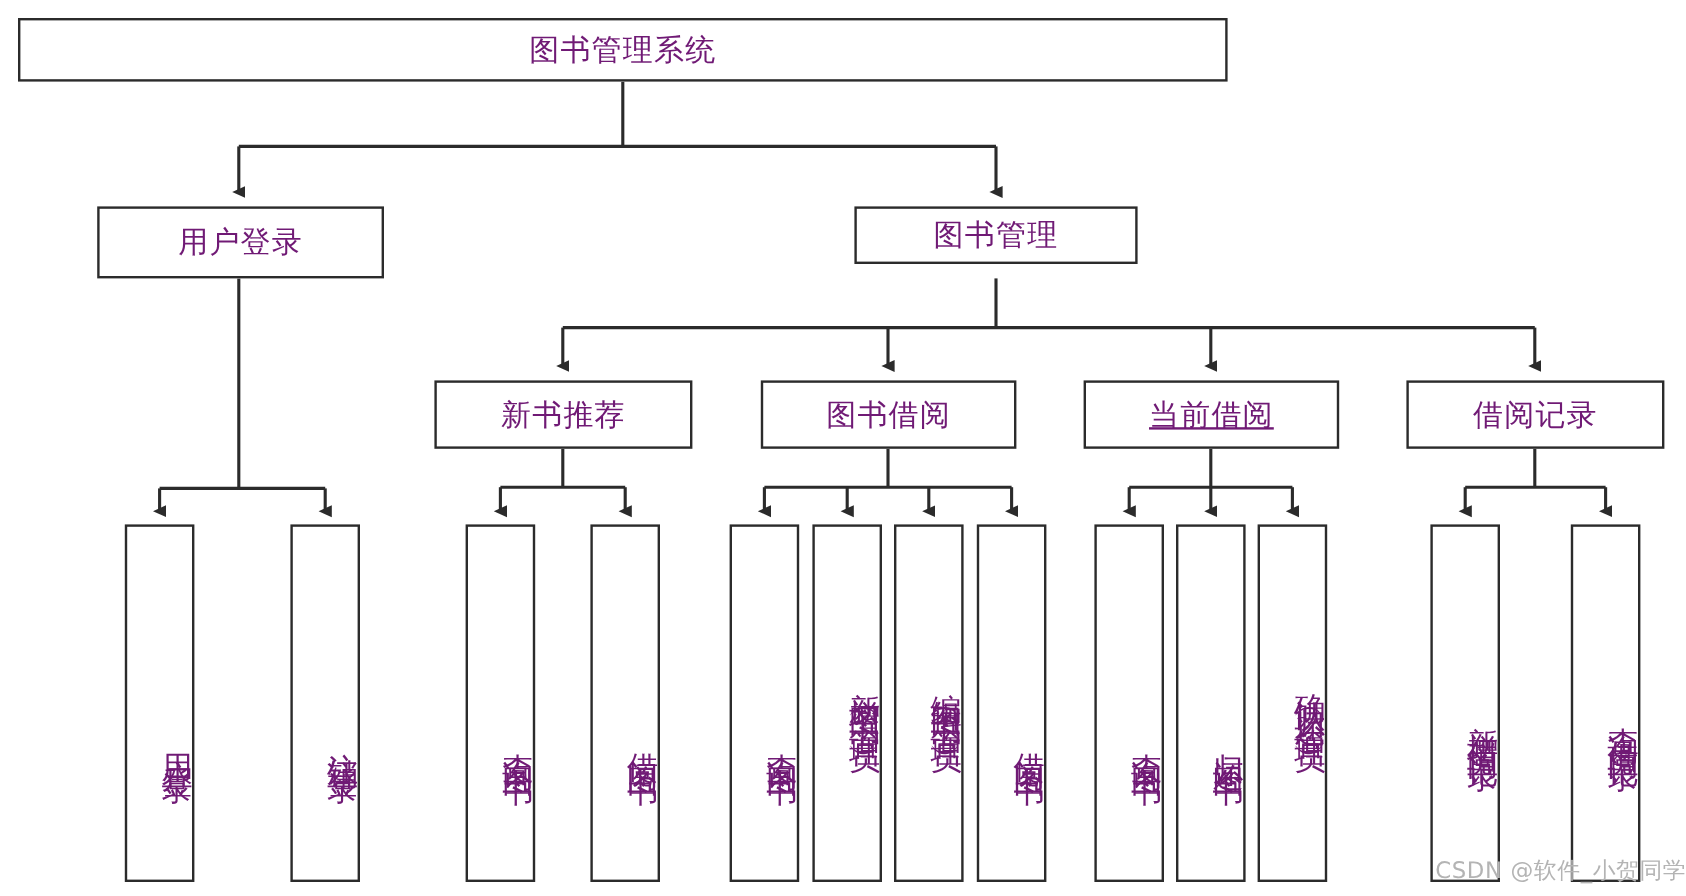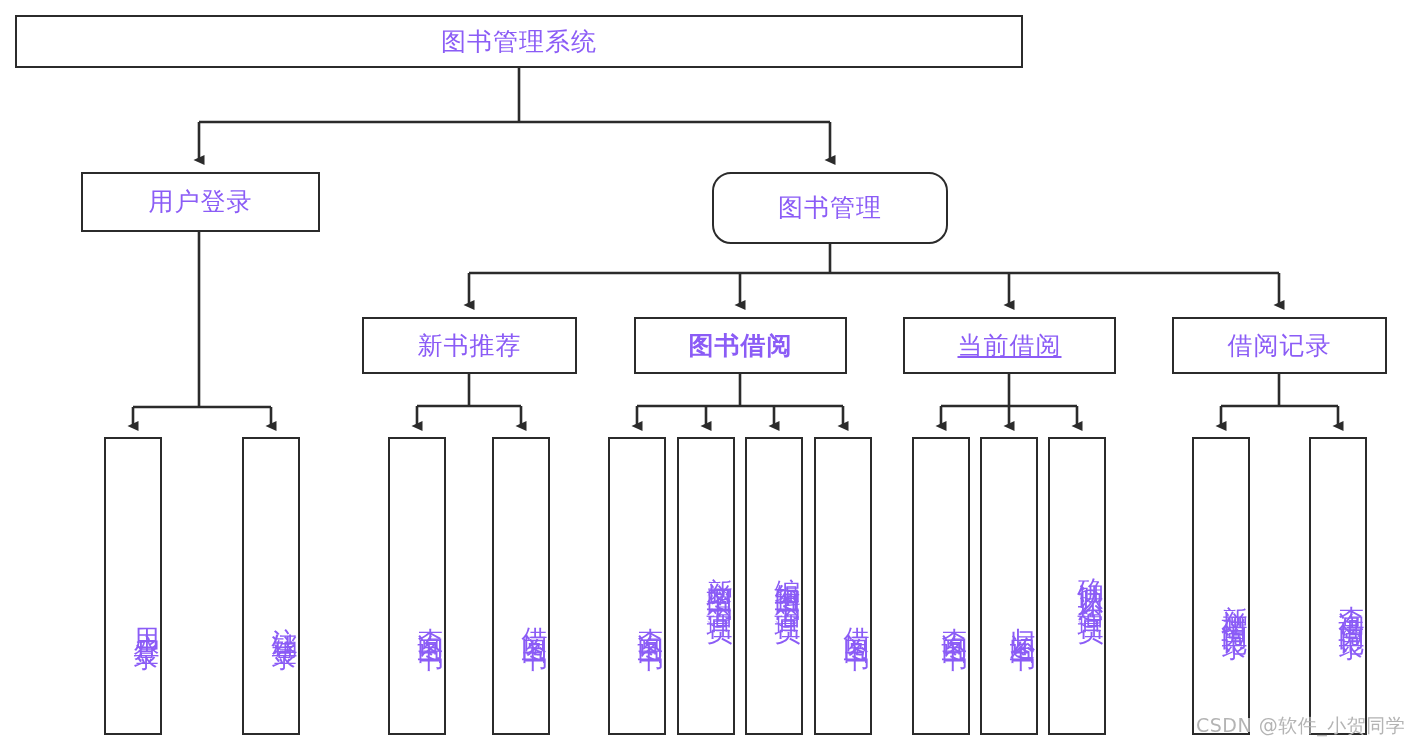--- a/index.html
+++ b/index.html
@@ -26,21 +26,21 @@
     pointer-events: none;
   }
   .node {
     position: absolute;
     box-sizing: border-box;
     background: #ffffff;
     border: 2.5px solid #2b2b2b;
     display: flex;
     align-items: center;
     justify-content: center;
-    color: #8b5cf6;
+    color: #701a75;
   }
   .node.horizontal {
     font-size: 25px;
     letter-spacing: 1px;
     line-height: 1.2;
   }
   .node.root {
     font-size: 25px;
   }
   .node.vertical {
@@ -126,28 +126,28 @@
     </g>
   </svg>
 
   <div class="node root horizontal" style="left:15px; top:15px; width:1008px; height:53px;">
     <span>图书管理系统</span>
   </div>
 
   <div class="node horizontal" style="left:81px; top:172px; width:239px; height:60px;">
     <span>用户登录</span>
   </div>
-  <div class="node horizontal" style="left:712px; top:172px; width:236px; height:72px;border-radius:19px;">
+  <div class="node horizontal" style="left:712px; top:172px; width:236px; height:48px;">
     <span>图书管理</span>
   </div>
 
   <div class="node horizontal" style="left:362px; top:317px; width:215px; height:57px;justify-content:center;">
     <span>新书推荐</span>
   </div>
-  <div class="node horizontal" style="left:634px; top:317px; width:213px; height:57px;font-weight:bold;">
+  <div class="node horizontal" style="left:634px; top:317px; width:213px; height:57px;">
     <span>图书借阅</span>
   </div>
   <div class="node horizontal" style="left:903px; top:317px; width:213px; height:57px;text-decoration:underline;">
     <span>当前借阅</span>
   </div>
   <div class="node horizontal" style="left:1172px; top:317px; width:215px; height:57px;text-align:center;">
     <span>借阅记录</span>
   </div>
 
   <div class="node vertical" style="left:104px; top:437px; width:58px; height:298px; padding-top:74px;">

